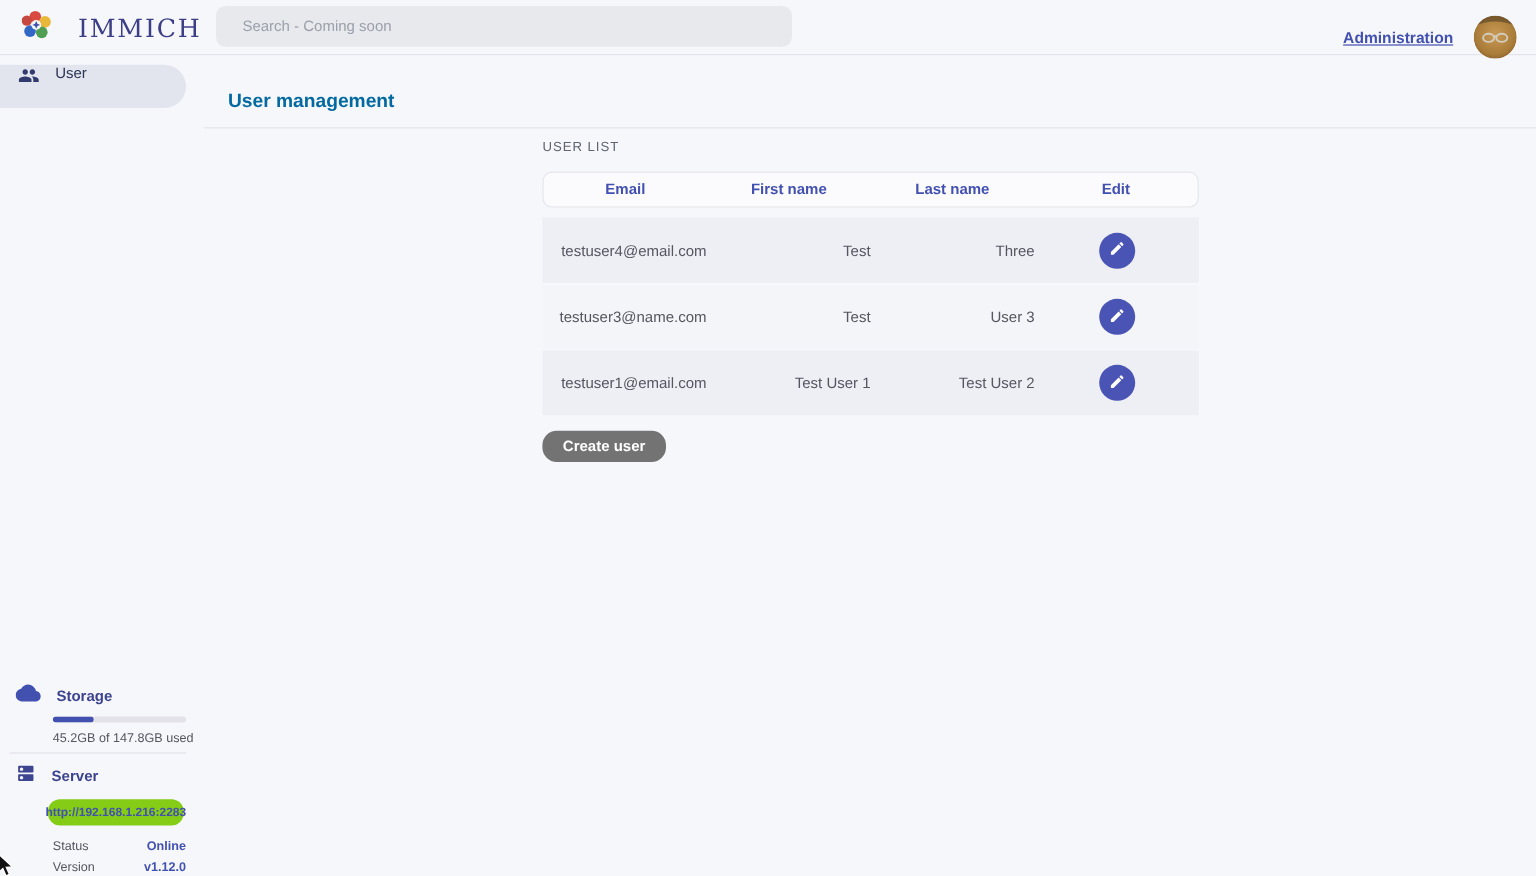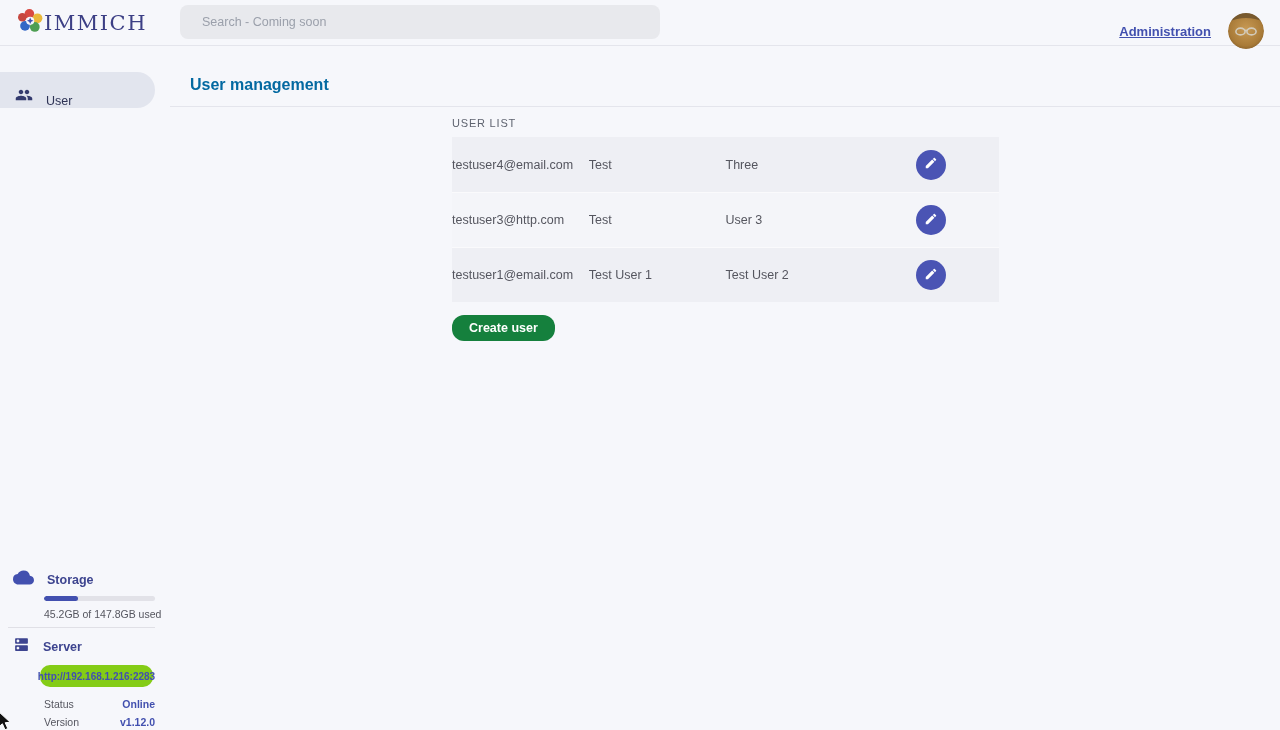--- a/index.html
+++ b/index.html
@@ -10,72 +10,72 @@
     font-family:"Liberation Sans", sans-serif;
     overflow:hidden;
     color:#55565f;
   }
 
   
   .topbar {
     position:absolute; top:0; left:0; width:1280px; height:46px;
     background:#f6f7fb; border-bottom:1px solid #e4e5ec;
   }
-  .brand { position:absolute; left:18px; top:8px; display:flex; align-items:center; gap:0; cursor:pointer;text-align:right; }
+  .brand { position:absolute; left:18px; top:8px; display:flex; align-items:center; gap:21px; cursor:pointer;text-align:right; }
   .logo-text {
     font-family:"DejaVu Serif", serif;
     font-size:21px; color:#3c3f85; letter-spacing:1.5px; font-weight:500;
   }
   .searchbar {
     position:absolute; left:180px; top:5px; width:480px; height:34px;
     background:#e8e9ed; border:none; border-radius:8px;
     padding-left:22px; font-size:12.5px; color:#0f766e;
     font-family:"Liberation Sans", sans-serif; outline:none;
   }
   .searchbar::placeholder { color:#9ba0ab; }
   .topbar-right { position:absolute; right:16px; top:0; height:62px; display:flex; align-items:center; gap:17px; }
   .admin-link { color:#4250af; font-size:13px; font-weight:bold; text-decoration:underline; cursor:pointer; }
   .avatar { width:36px; height:36px; border-radius:50%; overflow:hidden; cursor:pointer; }
 
   
   .nav-pill {
-    position:absolute; left:0; top:72px; width:155px; height:36px;
+    position:absolute; left:0; top:54px; width:155px; height:36px;
     background:#e2e5ee; border-radius:0 18px 18px 0;
-    display:flex; align-items:flex-end; gap:13px; padding-left:15px; cursor:pointer;
+    display:flex; align-items:flex-start; gap:13px; padding-left:15px; cursor:pointer;
   }
   .nav-pill .nav-label { font-size:12.5px; color:#2e3355; }
 
   
   .page-title { position:absolute; left:190px; top:76px; font-size:16px; font-weight:600; color:#0369a1; }
   .title-divider { position:absolute; left:170px; top:106px; width:1110px; height:1px; background:#e4e5ec; }
 
   
   .content { position:absolute; left:452px; top:117px; width:547px; }
   .section-label { font-size:11px; letter-spacing:.8px; color:#5f6470; font-weight:400; }
   .table-header {
     margin-top:14px; height:30px; background:#fbfbfd;
     border:1px solid #e5e6ec; border-radius:8px;
     display:grid; grid-template-columns:repeat(4,1fr); align-items:center; text-align:center;
     color:#4250af; font-size:12.5px; font-weight:bold;
   }
   .table-body { margin-top:8px; }
   .trow {
     height:55px; display:grid; grid-template-columns:repeat(4,1fr);
-    align-items:center; text-align:left; font-size:12.5px; color:#55565f;
+    align-items:center; text-align:right; font-size:12.5px; color:#55565f;
   }
   .trow:nth-child(odd) { background:#eeeff4; }
   .trow:nth-child(even) { background:#f4f5f9; }
   .trow + .trow { border-top:1px solid #fafafc; }
   .edit-btn {
     width:30px; height:30px; border-radius:50%; border:none; background:#4a54b4;
     display:flex; align-items:center; justify-content:center; margin:0 auto; cursor:pointer;
   }
   .create-btn {
     margin-top:13px; height:26px; padding:0 17px;
-    background:#15803d; color:#ffffff; border:none; border-radius:12px;
+    background:#737373; color:#ffffff; border:none; border-radius:12px;
     font-size:12.5px; font-weight:bold; font-family:"Liberation Sans", sans-serif; cursor:pointer;text-align:right;
   }
 
   
   .widget-head { display:flex; align-items:center; gap:13px; padding-left:13px; }
   .widget-title { font-size:12.5px; font-weight:bold; color:#3d448f; }
   .storage-block { position:absolute; left:0; top:570px; width:170px; }
   .progress-track { margin:7px 0 0 44px; width:111px; height:5px; border-radius:3px; background:#e2e2e8; overflow:hidden; }
   .progress-fill { height:100%; background:#4250af; border-radius:3px; }
   .usage-caption { margin:7px 0 0 44px; font-size:10.5px; color:#55565f; }
@@ -145,35 +145,41 @@
     </svg>
   </span>
   <span class="nav-label">User</span>
 </div>
 
 <div class="page-title">User management</div>
 <div class="title-divider"></div>
 
 <div class="content">
   <div class="section-label">USER LIST</div>
+  <div class="table-header">
+      <div>Email</div>
+      <div>First name</div>
+      <div>Last name</div>
+      <div>Edit</div>
+    </div>
   <div class="table-body">
       <div class="trow">
         <div>testuser4@email.com</div>
         <div>Test</div>
         <div>Three</div>
         <div>
           <button class="edit-btn">
             <span><svg width="14" height="14" viewBox="0 0 24 24" fill="#ffffff">
                 <path d="M3 17.25V21h3.75L17.81 9.94l-3.75-3.75L3 17.25zM20.71 7.04c.39-.39.39-1.02 0-1.41l-2.34-2.34c-.39-.39-1.02-.39-1.41 0l-1.83 1.83 3.75 3.75 1.83-1.83z"></path>
               </svg></span>
           </button>
         </div>
       </div>
       <div class="trow">
-        <div>testuser3@http.com</div>
+        <div>testuser3@name.com</div>
         <div>Test</div>
         <div>User 3</div>
         <div>
           <button class="edit-btn">
             <span><svg width="14" height="14" viewBox="0 0 24 24" fill="#ffffff">
                 <path d="M3 17.25V21h3.75L17.81 9.94l-3.75-3.75L3 17.25zM20.71 7.04c.39-.39.39-1.02 0-1.41l-2.34-2.34c-.39-.39-1.02-.39-1.41 0l-1.83 1.83 3.75 3.75 1.83-1.83z"></path>
               </svg></span>
           </button>
         </div>
       </div>

